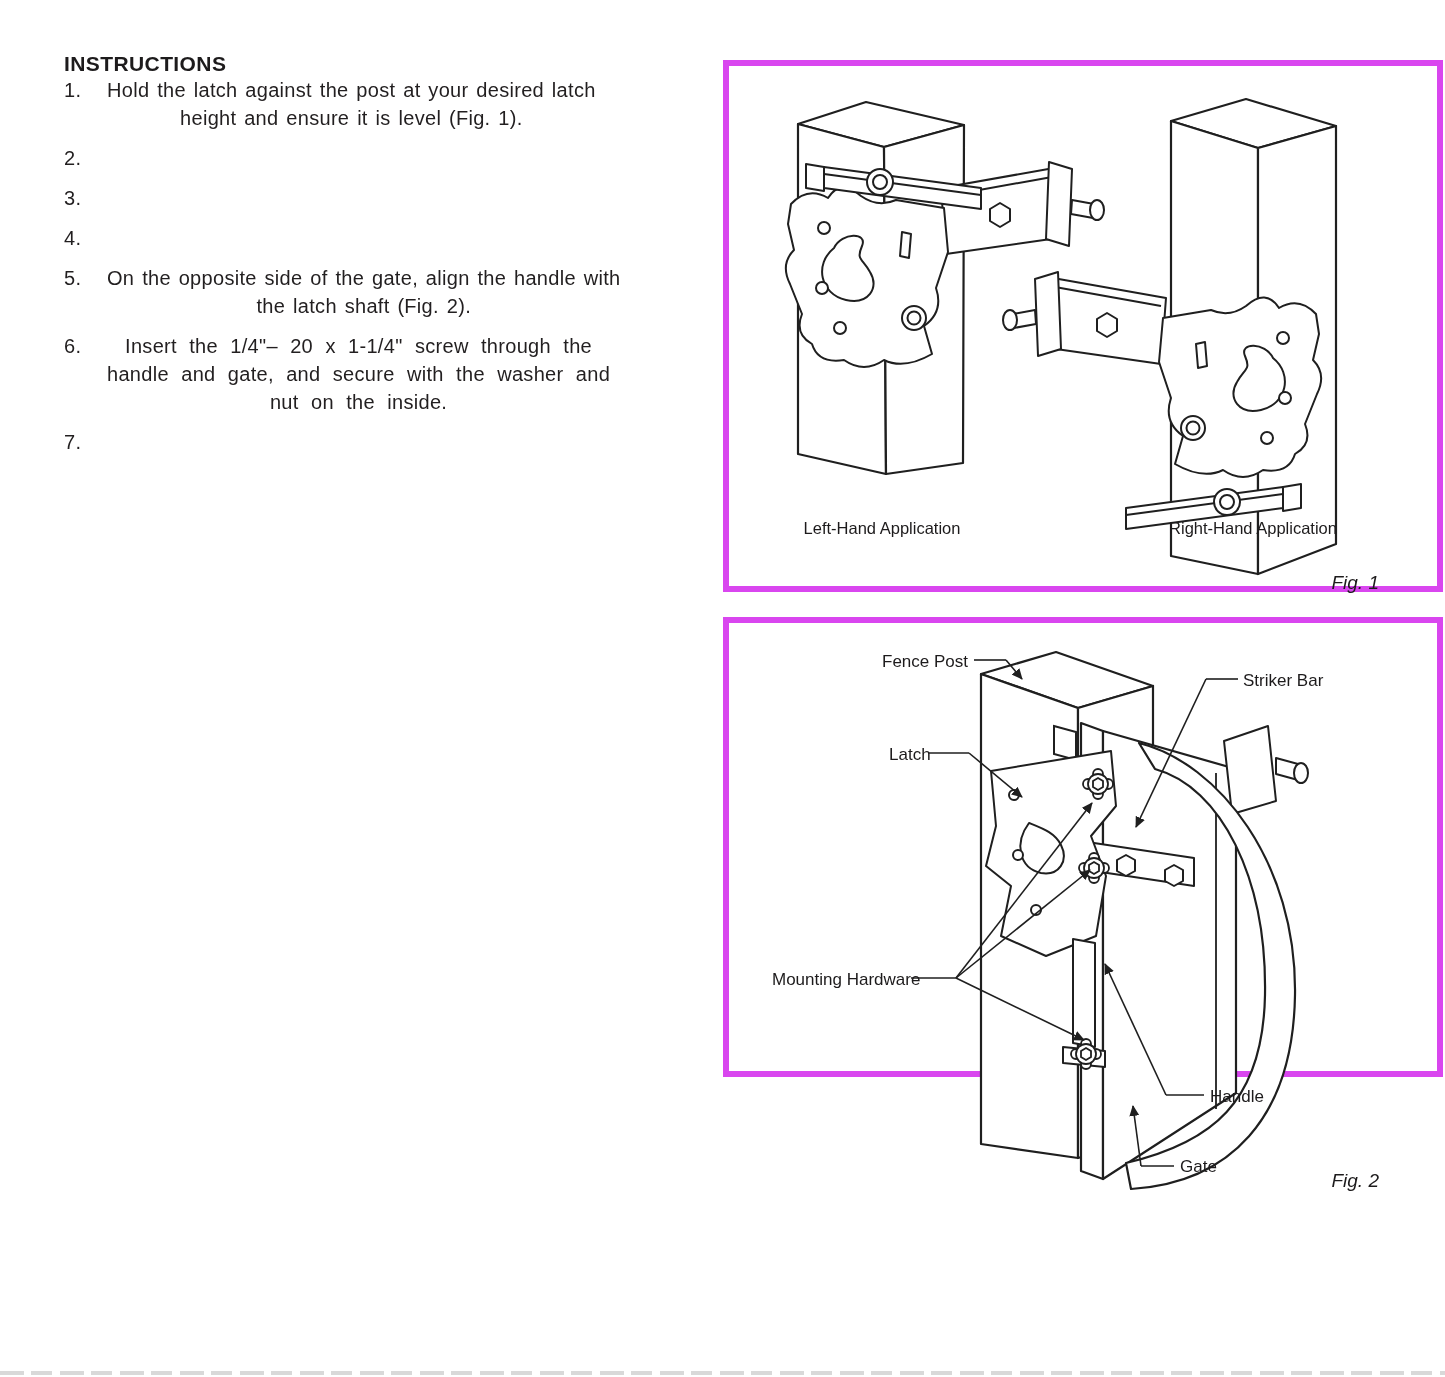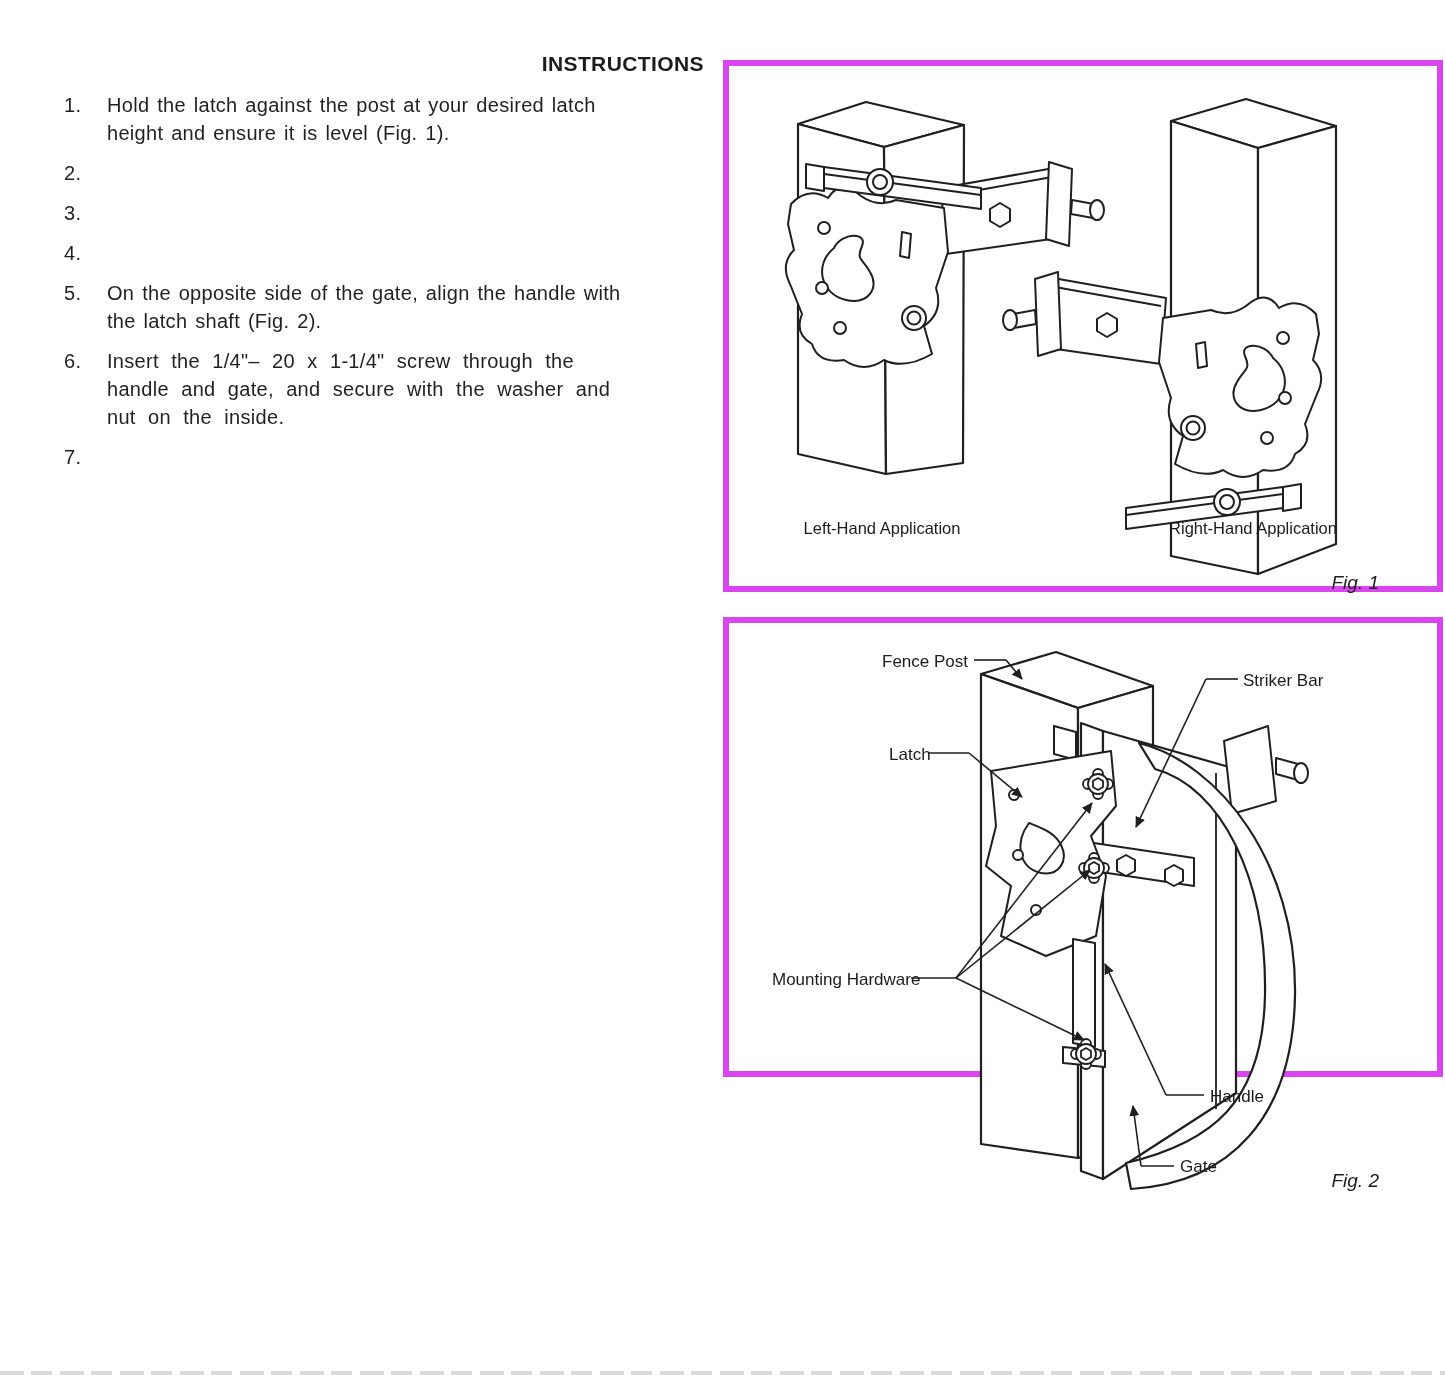--- a/index.html
+++ b/index.html
@@ -1,23 +1,23 @@
 <!DOCTYPE html>
 <html><head>
 <meta charset="utf-8">
 <style>
   * { margin:0; padding:0; box-sizing:border-box; }
   html,body { width:1445px; height:1377px; background:#ffffff; }
   body { position:relative; font-family:"Liberation Sans", sans-serif; color:#221f20; overflow:hidden; }
 
   .instructions { position:absolute; left:64px; top:52px; width:640px; }
-  .instructions h1 { font-size:21px; font-weight:bold; letter-spacing:.4px; margin-bottom:15px; color:#1d1b1c;text-align:right; }
+  .instructions h1 { font-size:21px; font-weight:bold; letter-spacing:.4px; color:#1d1b1c; }
   .step { display:flex; margin-bottom:12px; font-size:20px; line-height:28px; letter-spacing:.3px; word-spacing:2px; }
   .step .num { flex:0 0 43px; }
-  .step .txt { white-space:pre-line; }
+  .step .txt { white-space:pre-line;text-align:center; }
   .step.wide { word-spacing:6.5px; }
 
   .figure { position:absolute; left:723px; width:720px; border:6px solid #d946ef; background:#fff; }
   #fig1 { top:60px; height:532px; }
   #fig2 { top:617px; height:460px; }
   svg { display:block; }
 
   .bottom-marks { position:absolute; left:0; top:1371px; width:1445px; height:4px;
     background:repeating-linear-gradient(90deg,#d9d9d9 0 24px,#ffffff 24px 31px,#d9d9d9 31px 52px,#ffffff 52px 60px); }
 </style>

